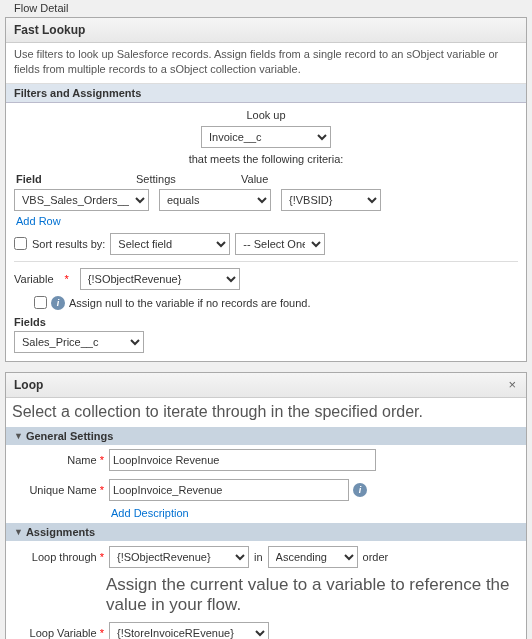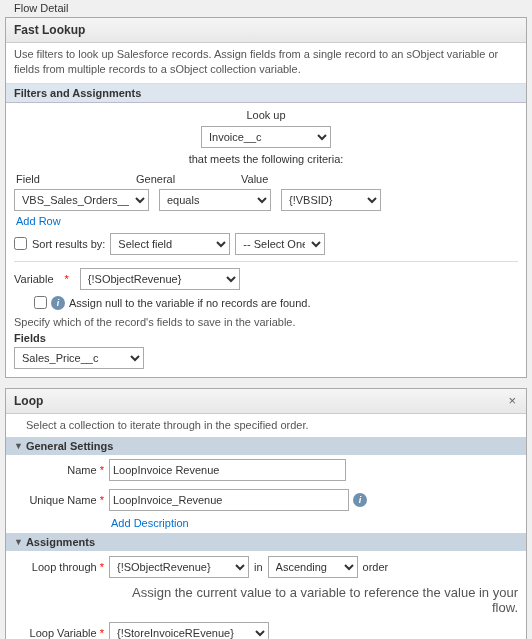--- a/index.html
+++ b/index.html
@@ -194,22 +194,22 @@
       cursor: pointer;
       color: #666;
       font-size: 13px;
       line-height: 1;
       background: none;
       border: none;
       padding: 0 2px;
     }
 
     .loop-description {
-      padding: 5px 8px 6px 20px;
-      font-size: 11px;
+      padding: 5px 8px 6px 6px;
+      font-size: 16px;
       color: #555;
     }
 
     .general-settings-header {
       background: #c8d4e0;
       padding: 3px 8px;
       font-size: 11px;
       color: #333;
       font-weight: bold;
       display: flex;
@@ -237,21 +237,21 @@
       text-align: right;
     }
 
     .input-blue {
       height: 22px;
       border: 1px solid #0070d2;
       font-size: 11px;
       padding: 1px 4px;
       background: #fff;
       color: #333;
-      width: 237px;
+      width: 267px;
     }
 
     .input-normal {
       height: 22px;
       border: 1px solid #aaa;
       font-size: 11px;
       padding: 1px 4px;
       background: #f8f8f8;
       color: #333;
       width: 240px;
@@ -295,24 +295,23 @@
       font-size: 11px;
       color: #333;
     }
 
     .order-text {
       font-size: 11px;
       color: #333;
     }
 
     .assign-desc {
-      font-size: 13px;
+      font-size: 17px;
       color: #555;
       padding: 2px 8px 4px 100px;
-      text-align: right;
     }
 
     .loop-variable-row {
       display: flex;
       align-items: center;
       padding: 3px 8px 8px 8px;
       gap: 5px;
     }
 
     .divider {
@@ -336,25 +335,25 @@
 
     <div class="lookup-row">
       <span class="label-text">Look up</span>
       <select class="select-medium">
         <option>Invoice__c</option>
       </select>
       <span class="label-text">that meets the following criteria:</span>
     </div>
 
     <div class="filter-fields-row">
-      <div style="width:100px; margin-left:2px;">
+      <div style="width:100px; margin-left:2px;font-weight:bold;">
         <span class="col-label">Field</span>
       </div>
       <div style="width:90px; margin-left:10px;">
-        <span class="col-label">General</span>
+        <span class="col-label">Settings</span>
       </div>
       <div style="width:80px; margin-left:5px;">
         <span class="col-label">Value</span>
       </div>
     </div>
 
     <div class="filter-fields-row">
       <div class="filter-field-group">
         <select class="select-medium" style="width:135px;">
           <option>VBS_Sales_Orders__c</option>
@@ -396,21 +395,20 @@
         <option>{!SObjectRevenue}</option>
       </select>
     </div>
 
     <div class="assign-null-row">
       <input type="checkbox" style="margin-left: 20px;">
       <span class="info-icon">i</span>
       <span class="label-text">Assign null to the variable if no records are found.</span>
     </div>
 
-    <div class="specify-text">Specify which of the record's fields to save in the variable.</div>
 
     <div class="fields-label">Fields</div>
 
     <div class="field-select-row">
       <select style="width:130px;">
         <option>Sales_Price__c</option>
       </select>
     </div>
   </div>
 </div>

